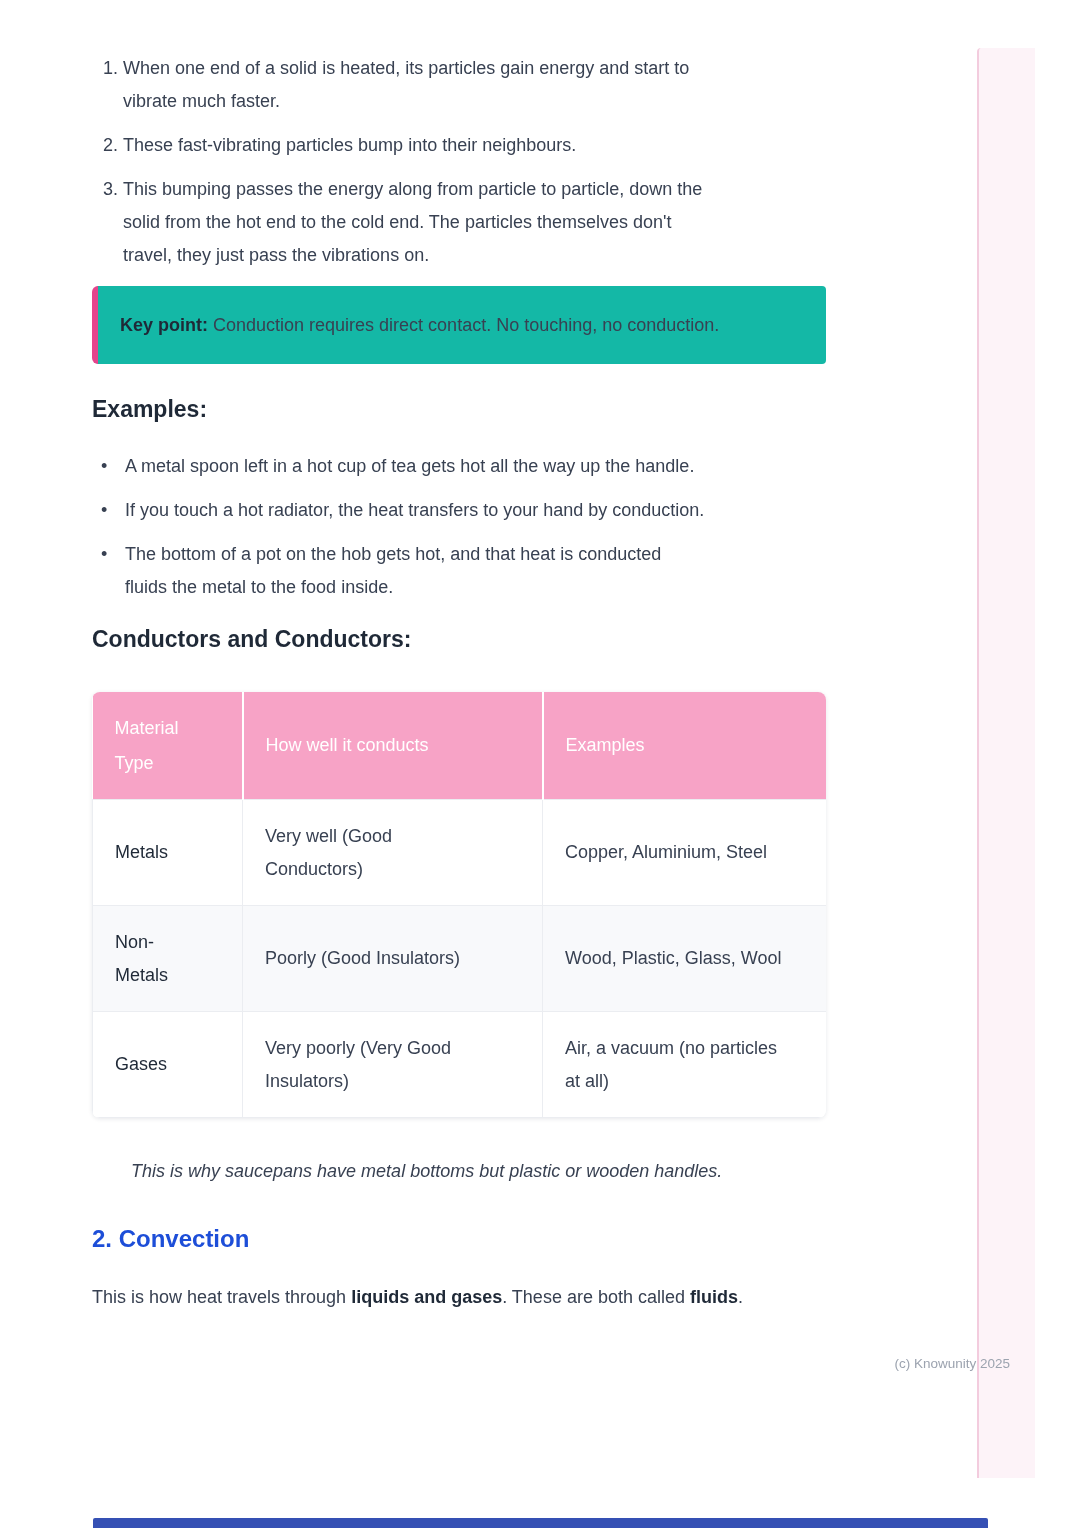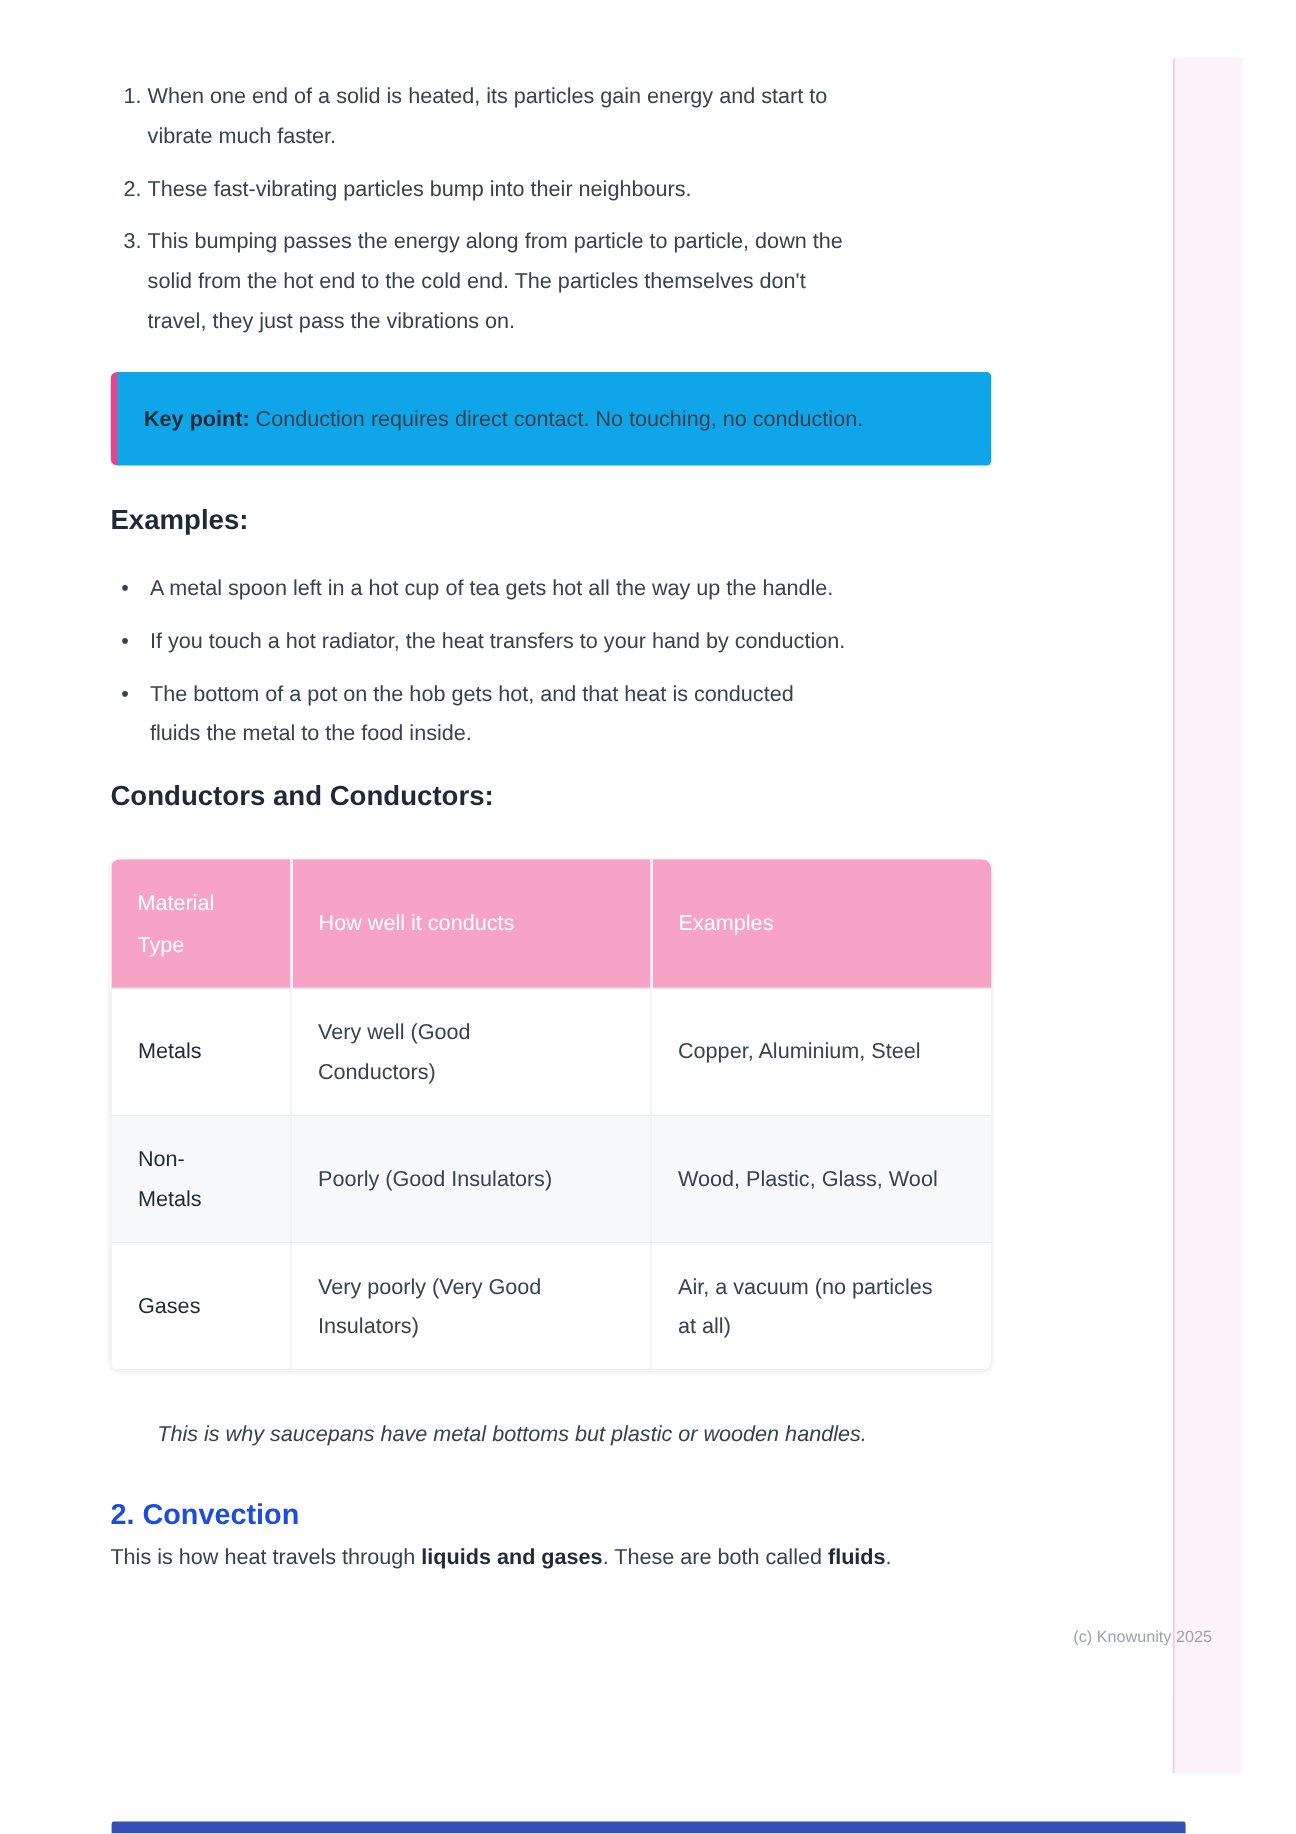--- a/index.html
+++ b/index.html
@@ -8,31 +8,31 @@
     background:#ffffff;
     font-family:"Liberation Sans","DejaVu Sans",sans-serif;
     color:#384152;
   }
   .side-strip{
     position:absolute;left:977px;top:48px;width:56px;height:1430px;
     background:#FDF3F8;border-left:2px solid #F3CCDE;
     border-top-left-radius:4px;
   }
   .content{
-    position:absolute;left:92px;top:12px;width:734px;padding-top:52px;
+    position:absolute;left:92px;top:0;width:734px;padding-top:52px;
     font-size:18px;
   }
   ol.steps{margin:0;padding:0 0 0 31px;}
   ol.steps li{
     line-height:33px;white-space:pre-line;
   }
   ol.steps li + li{margin-top:11px;}
   .keypoint{
-    margin-top:26px;
-    background:#0ea5e9;
+    margin-top:14px;
+    background:#14b8a6;
     border-left:6px solid #E5448C;
     border-radius:6px 4px 4px 6px;
     padding:22px 30px 22px 22px;
     line-height:34px;
     text-align:justify;
   }
   .keypoint .kp-label{font-weight:bold;color:#1F2937;}
   h3.sec{
     margin:32px 0 0 0;font-size:23px;line-height:26px;font-weight:bold;color:#1F2937;
   }
@@ -61,21 +61,21 @@
   table.cond td{
     height:105px;padding:0 16px 0 22px;line-height:33px;vertical-align:middle;
     border:1px solid #EBEDF1;white-space:pre-line;background:#ffffff;color:#384152;
   }
   table.cond tr.alt td{background:#F8F9FB;}
   table.cond td.mat{font-weight:normal;color:#1F2937;}
   .note{margin-top:37px;font-style:italic;line-height:33px;margin-left:39px;}
   h2.convection{
     margin:34px 0 0 0;font-size:24px;line-height:34px;font-weight:bold;color:#1d4ed8;
   }
-  .conv-para{line-height:34px;text-align:justify;}
+  .conv-para{margin-top:24px;line-height:34px;text-align:justify;}
   .conv-para .b{font-weight:bold;color:#1F2937;}
   .footer{
     position:absolute;top:1356px;right:70px;font-size:13.5px;color:#9CA3AF;z-index:3;
   }
   .next-page-edge{
     position:absolute;left:93px;bottom:0;width:895px;height:10px;
     background:#3550B4;border-radius:2px 2px 0 0;
   }
 </style>
 </head>

